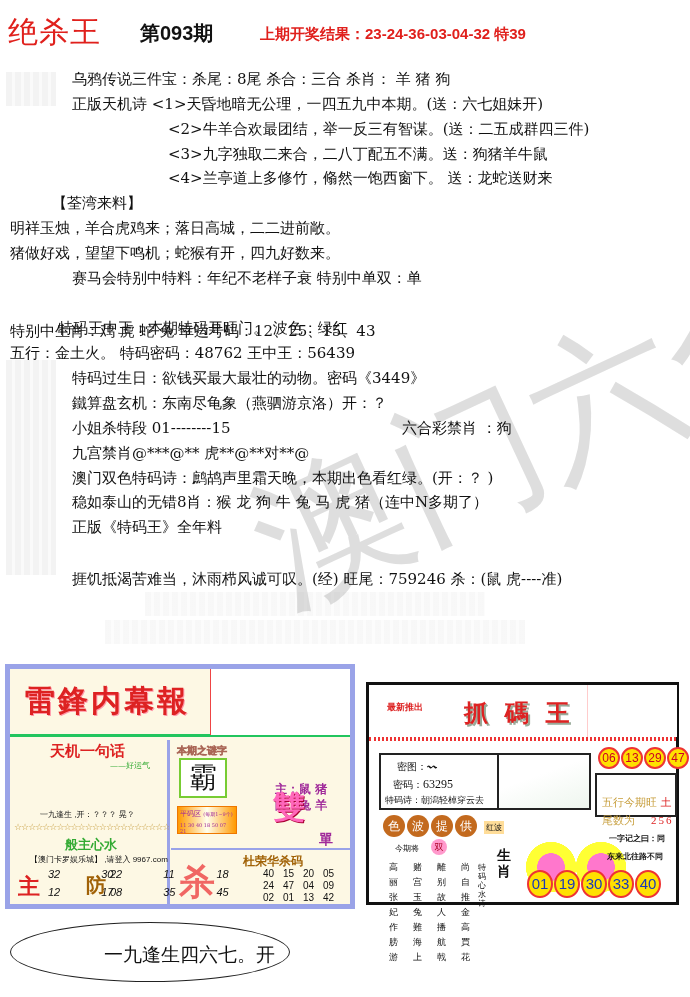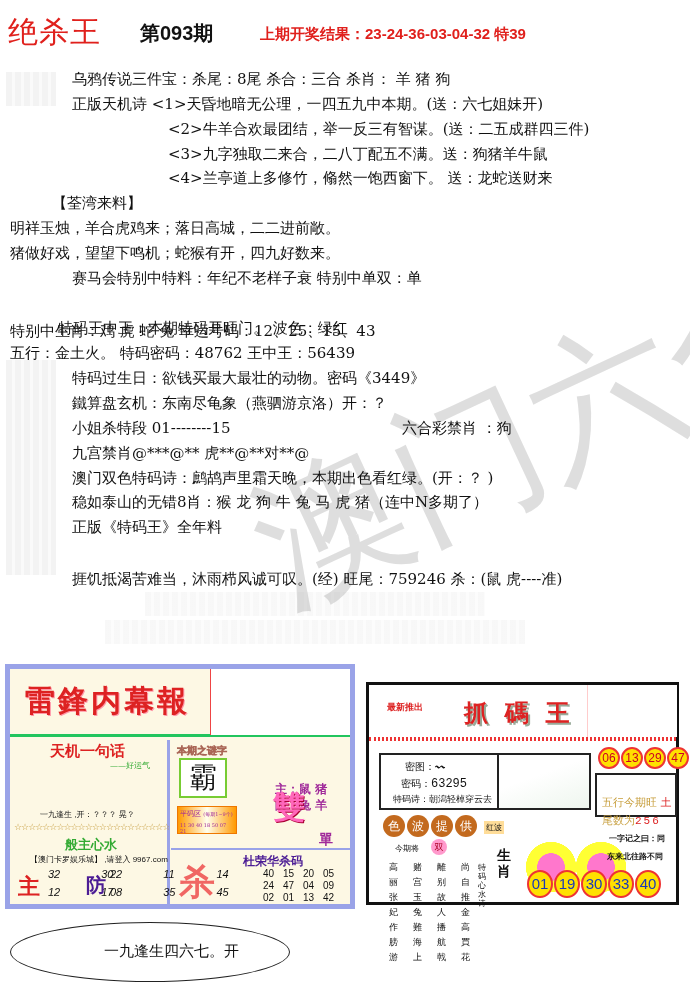--- a/index.html
+++ b/index.html
@@ -15,42 +15,42 @@
                transform: rotate(-25deg); font-family: "DejaVu Sans", sans-serif; white-space: nowrap; pointer-events:none; }
   .faded { background: repeating-linear-gradient(90deg, #f3f3f3 0 6px, #fafafa 6px 9px); }
 
   
   .lp { left: 5px; top: 664px; width: 350px; height: 245px; border: 5px solid #9aa3e8; background: #fdf8e4; }
   .lp-top { left: 0; top: 0; width: 340px; height: 68px; border-bottom: 3px solid #22c55e; }
   .lp-title { left: 15px; top: 12px; font-size: 30px; color: #d22; font-weight: bold; letter-spacing: 3px; text-shadow: 1px 1px 0 #f9a; }
   .lp-blank { left: 200px; top: 0; width: 140px; height: 66px; background: #fff; border-left: 1px solid #e44; }
   .lp-left { left: 0; top: 71px; width: 160px; height: 164px; border-right: 3px solid #9aa3e8; }
   .lp-right { left: 163px; top: 71px; width: 177px; height: 164px; }
-  .red { color: #d22; } .pur { color: #a02a9a; margin-top: 27px; } .grn { color: #3a3; } .blu { color: #4c1d95; }
+  .red { color: #d22; } .pur { color: #a02a9a; margin-top: 27px; } .grn { color: #3a3; } .blu { color: #a16207; }
   .small { font-size: 8px; font-family: "Liberation Sans", sans-serif; }
   .nums { font-family: "Liberation Sans", sans-serif; font-size: 11px; font-style: italic; gap: 41px; }
   .stars { font-size: 9px; color: #c49a3a; letter-spacing: -1px; white-space: nowrap; overflow: hidden; }
   .ba-box { width: 48px; height: 40px; border: 2px solid #7c3; background: #fff; font-size: 28px; text-align: center; line-height: 36px; }
   .pk { background: linear-gradient(90deg,#f90,#ffe,#f90); border: 1px solid #e70; }
 
   
   .rp { left: 366px; top: 682px; width: 313px; height: 223px; border: 3px solid #111; background: #fff; }
   .rp-rule { left: 0; top: 52px; width: 307px; height: 4px; border-top: 2px dotted #e33; border-bottom: 2px dotted #e33; }
   .ball { display: inline-block; width: 22px; height: 22px; border-radius: 50%; background: #ffe000; border: 2px solid #e33;
           color: #c02; font-family: "Liberation Sans", sans-serif; font-size: 12px; text-align: center; line-height: 18px; margin-right: 1px; }
   .ball.blue { color: #1a3ab8; font-size: 15px; width: 26px; height: 28px; line-height: 24px; }
   .rp-box { border: 2px solid #222; }
   .grid-cols { display: flex; gap: 14px; font-size: 9px; line-height: 15px; }
   .grid-cols div { width: 10px; word-break: break-all; }
   .seal { display:inline-block; width: 22px; height: 22px; border-radius: 50%; background: #c36a1e; color: #fff; font-size: 12px; text-align: center; line-height: 22px; margin-right: 2px; }
   .burst { width: 64px; height: 64px; background: radial-gradient(circle,#f7c 0 30%,#ff3 31% 55%,transparent 56%); }
 
   
   .cloud { left: 10px; top: 922px; width: 280px; height: 60px; border: 1.5px solid #222; border-radius: 50% / 50%; background: #fff; }
-  .cloud-text { left: 104px; top: 942px; font-size: 15px; }
+  .cloud-text { left: 104px; top: 942px; font-size: 19px; }
 </style>
 </head>
 <body>
 
 <div class="abs hdr-title">绝杀王</div>
 <div class="abs hdr-issue">第093期</div>
 <div class="abs hdr-result">
   <span>上期开奖结果：</span><span>23-24-36-03-04-32</span>&nbsp;<span>特39</span>
 </div>
 
@@ -99,21 +99,21 @@
     <div class="abs nums" style="left:38px;top:128px;width:40px;display:grid;grid-template-columns:1fr 1fr;row-gap:6px;">
       <span>32</span>
       <span>30</span>
       <span>12</span>
       <span>17</span>
     </div>
     <div class="abs blu" style="left:76px;top:132px;font-size:20px;font-weight:bold;">防</div>
     <div class="abs nums" style="left:100px;top:128px;width:56px;display:grid;grid-template-columns:1fr 1fr 1fr;row-gap:6px;">
       <span>22</span>
       <span>11</span>
-      <span>14</span>
+      <span>18</span>
       <span>08</span>
       <span>35</span>
       <span>45</span>
     </div>
   </div>
   <div class="abs lp-right">
     <div class="abs" style="left:4px;top:4px;font-size:10px;font-weight:bold;color:#fff;-webkit-text-stroke:0.6px #a65;">本期之谜字</div>
     <div class="abs ba-box" style="left:6px;top:18px;">霸</div>
     <div class="abs pk" style="left:4px;top:66px;width:60px;height:28px;font-size:7px;padding:2px;">
       <span class="pur">平码区</span>
@@ -143,33 +143,33 @@
     </div>
   </div>
 </div>
 
 <div class="abs rp">
   <div class="abs red" style="left:18px;top:16px;font-size:9px;font-weight:bold;">最新推出</div>
   <div class="abs red" style="left:95px;top:12px;font-size:24px;font-weight:bold;text-shadow:2px 2px 0 #9a9;white-space:pre;">抓  碼  王</div>
   <div class="abs" style="left:218px;top:0;width:90px;height:52px;background:#fff;border-left:1px solid #fcc;"></div>
   <div class="abs rp-rule"></div>
 
-  <div class="abs rp-box" style="left:10px;top:68px;width:122px;height:57px;font-size:10px;padding:3px 12px;">
+  <div class="abs rp-box" style="left:10px;top:68px;width:122px;height:57px;font-size:10px;padding:3px 4px;">
     <div style="padding-left:12px;"><span>密图：</span><span>〰</span></div>
-    <div style="padding-left:8px;margin-top:3px;"><span>密码：</span><span style="font-family:Liberation Mono, monospace;font-size:12px;">63295</span></div>
+    <div style="padding-left:8px;margin-top:3px;"><span>密码：</span><span style="font-family:Liberation Serif, serif;font-size:12px;">63295</span></div>
     <div style="margin-top:2px;font-size:9px;white-space:nowrap;"><span>特码诗：</span><span>朝潟轻棹穿云去</span></div>
   </div>
   <div class="abs rp-box" style="left:128px;top:68px;width:94px;height:57px;background:linear-gradient(160deg,#fff 40%,#eef6ee);"></div>
 
   <div class="abs" style="left:229px;top:62px;white-space:nowrap;">
     <span class="ball">06</span><span class="ball">13</span><span class="ball">29</span><span class="ball">47</span>
   </div>
   <div class="abs rp-box" style="left:226px;top:88px;width:82px;height:42px;padding:20px 5px;font-size:11px;color:#c8a040;">
     <div style="white-space:nowrap;"><span>五行今期旺</span> <span class="red">土</span></div>
-    <div style="white-space:nowrap;margin-top:3px;"><span>尾数为</span><span class="red" style="font-family:Liberation Mono, monospace;letter-spacing:2px;">256</span></div>
+    <div style="white-space:nowrap;margin-top:3px;"><span>尾数为</span><span class="red" style="font-family:Liberation Serif, serif;letter-spacing:2px;margin-left:16px;">256</span></div>
   </div>
 
   <div class="abs" style="left:14px;top:130px;white-space:nowrap;">
     <span class="seal">色</span><span class="seal">波</span><span class="seal">提</span><span class="seal">供</span>
     <span style="font-size:8px;background:#fd9;padding:2px;">红波</span>
   </div>
   <div class="abs" style="left:26px;top:158px;font-size:8px;">今期将</div>
   <div class="abs" style="left:62px;top:154px;font-size:9px;background:#f9c;border-radius:50%;width:16px;height:16px;text-align:center;line-height:16px;color:#a02;">双</div>
   <div class="abs grid-cols" style="left:20px;top:175px;">
     <div>高丽张妃作膀游</div>

